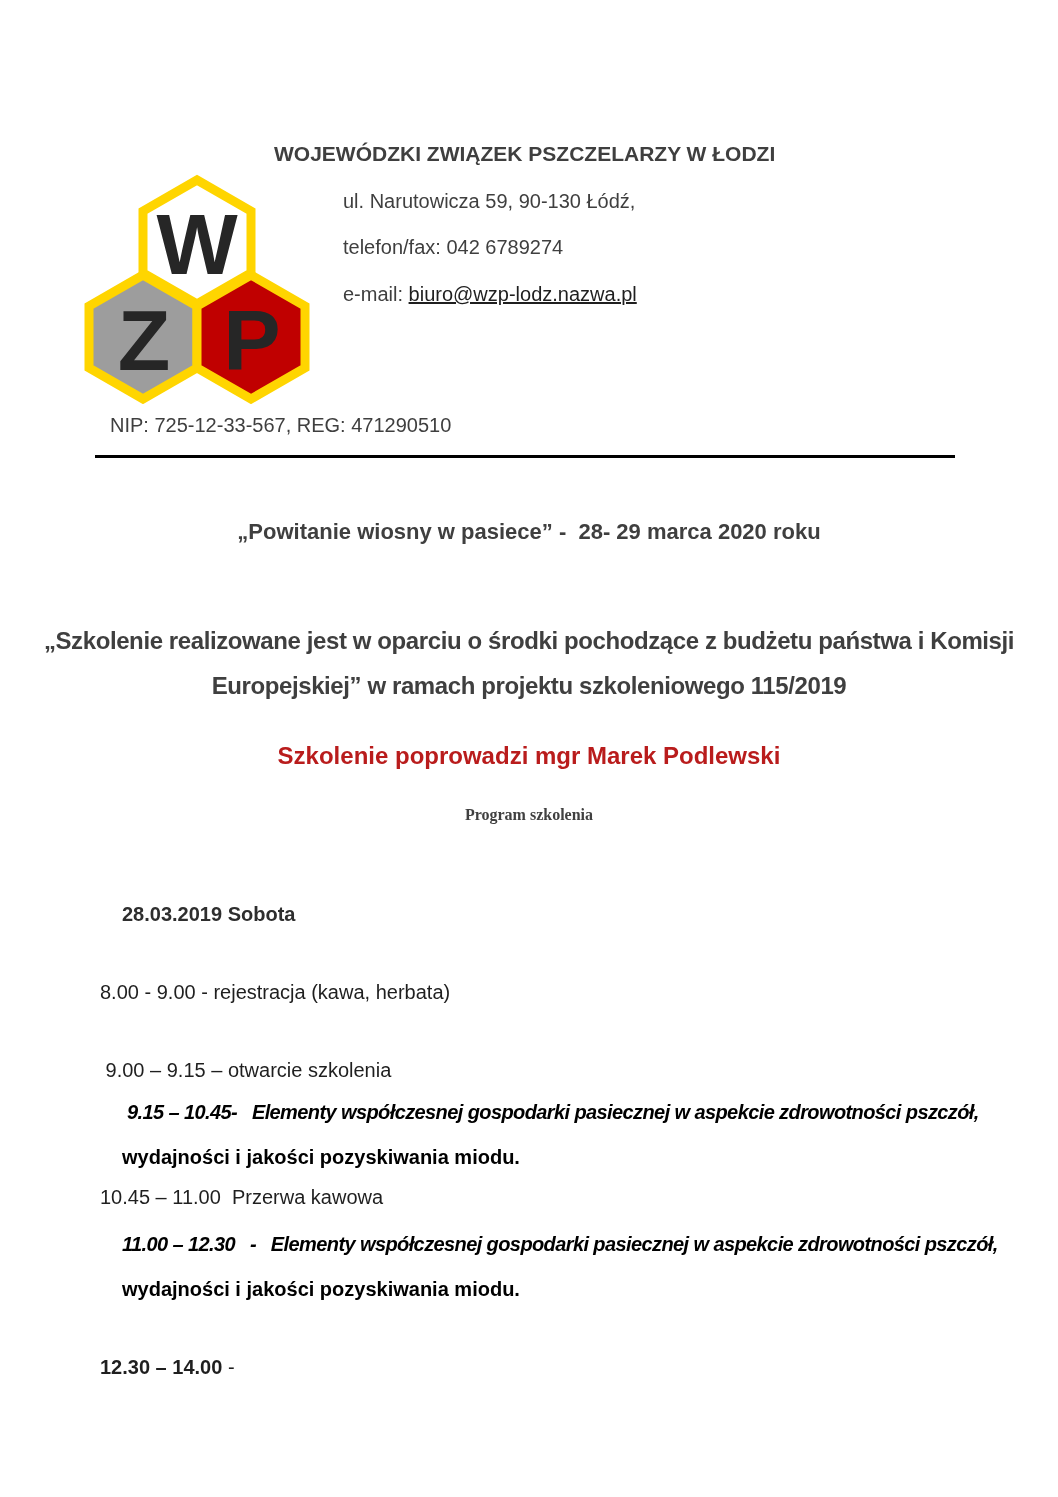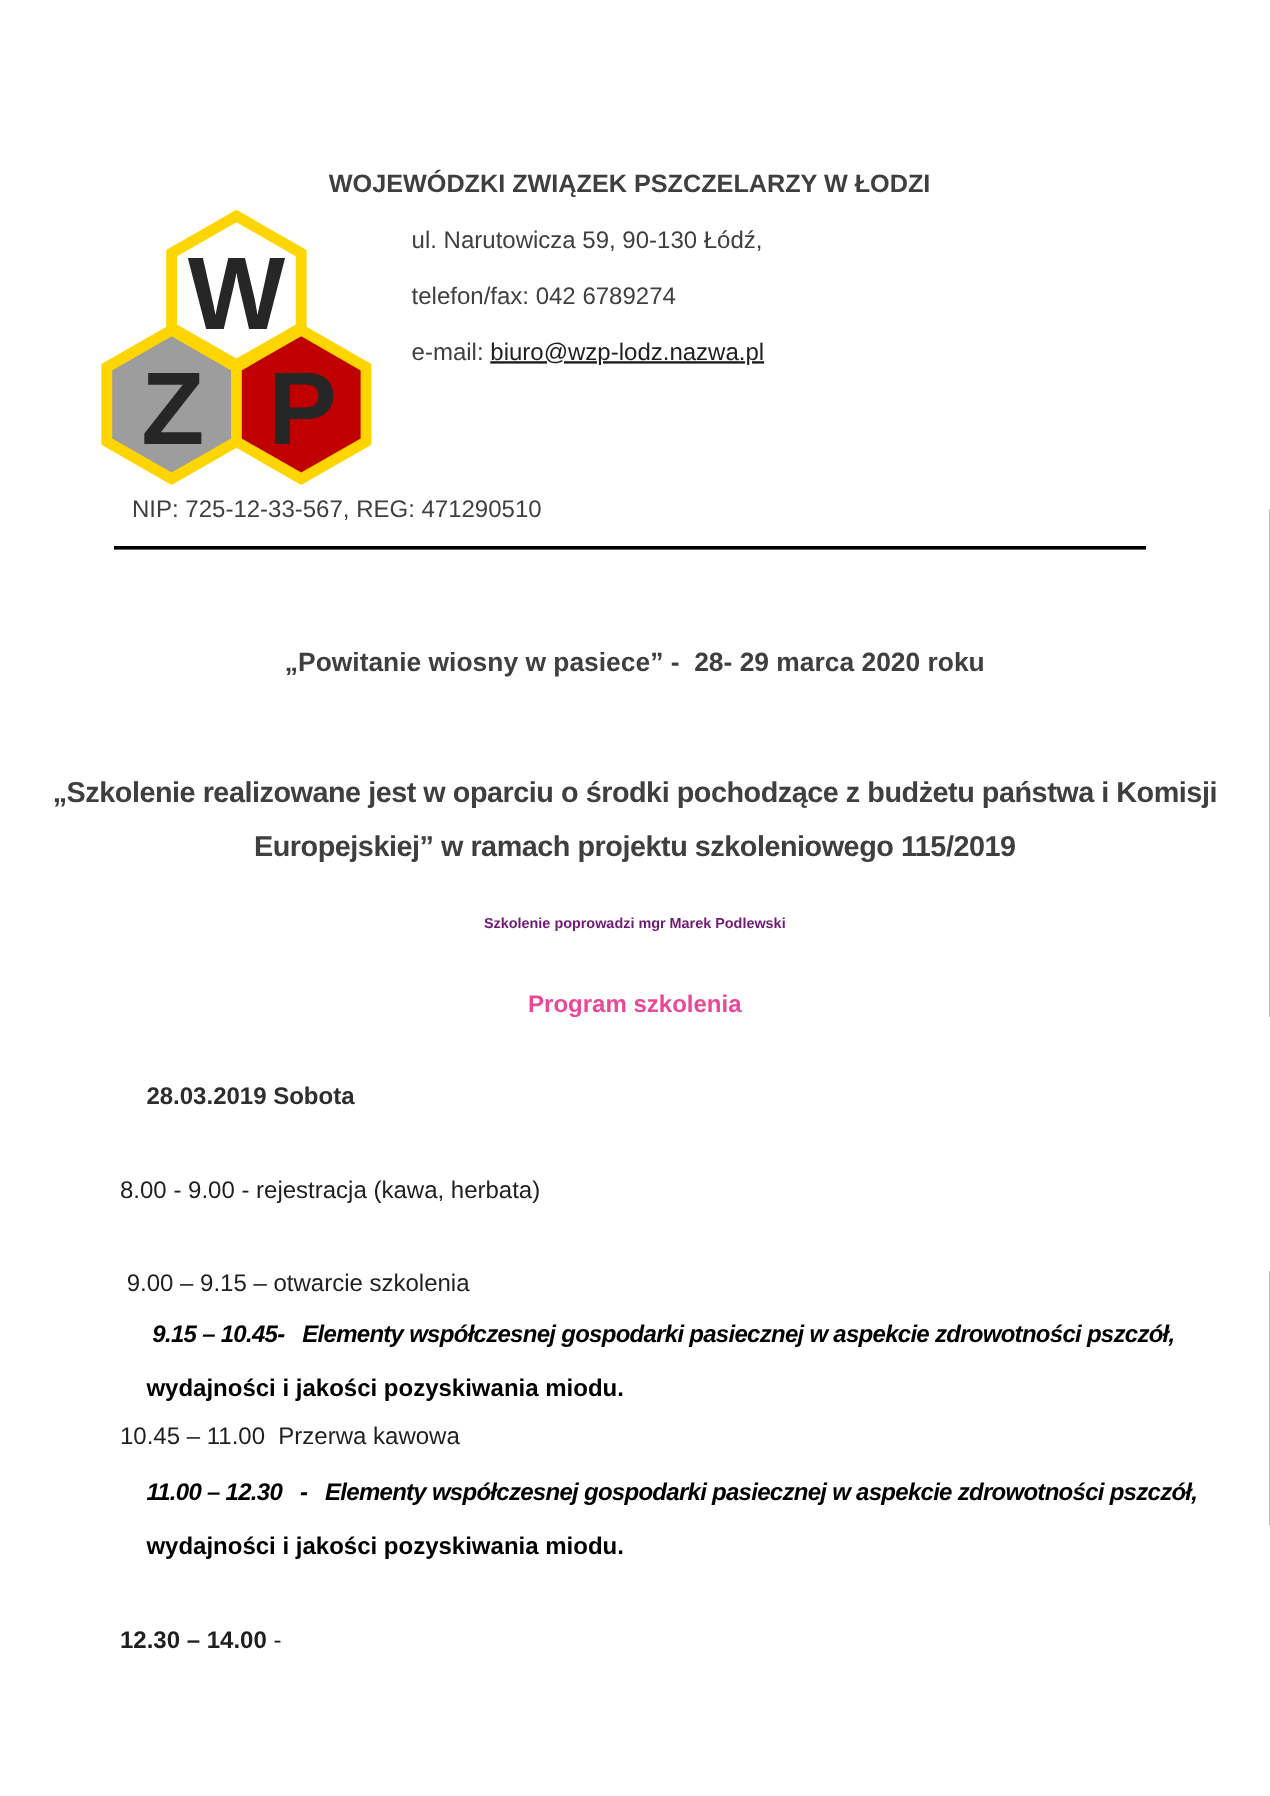--- a/index.html
+++ b/index.html
@@ -5,32 +5,32 @@
   html,body{margin:0;padding:0;background:#888;}
   .page{
     position:relative;
     width:1058px;height:1497px;
     margin:0 auto;
     background:#ffffff;
     font-family:"Liberation Sans","DejaVu Sans",sans-serif;
     overflow:hidden;
   }
   .abs{position:absolute;white-space:pre;}
-  .center{left:0;width:1058px;text-align:center;margin-top:20px;}
+  .center{left:0;width:1058px;text-align:center;}
   .b{font-weight:bold;}
   .org-name{left:274px;top:142px;font-size:21px;font-weight:bold;color:#3f3f3f;}
   .contact{left:343px;font-size:20px;color:#3f3f3f;}
   .email-link{color:#1f1f1f;text-decoration:underline;cursor:pointer;}
   .nip{left:110px;top:414px;font-size:20px;color:#3f3f3f;}
   .rule{position:absolute;left:95px;top:455px;width:860px;height:3px;background:#000;}
   .title{top:519px;font-size:22px;font-weight:bold;color:#3f3f3f;}
   .venue{top:565px;font-size:24px;font-weight:bold;color:#000;letter-spacing:-0.4px;}
   .funding{font-size:24px;font-weight:bold;color:#3f3f3f;letter-spacing:-0.4px;}
-  .trainer{top:742px;font-size:12px;font-weight:bold;color:#701a75;}
-  .program{top:806px;font-size:20px;font-weight:bold;color:#ec4899;}
+  .trainer{top:742px;font-size:24px;font-weight:bold;color:#b91c1c;}
+  .program{top:806px;font-size:16px;font-weight:bold;color:#404040;font-family:Liberation Serif, serif;}
   .sched{left:100px;font-size:20px;color:#1f1f1f;}
   .sched.b{color:#000;margin-left:22px;}
   .tight{letter-spacing:-0.6px;font-style:italic;}
   .logo{position:absolute;left:84px;top:174px;}
   .logo polygon{stroke:#FFD500;stroke-width:9;stroke-linejoin:miter;}
   .logo text{
     font-family:"Liberation Sans","DejaVu Sans",sans-serif;
     font-weight:bold;font-size:86px;fill:#262626;
     text-anchor:middle;
   }

